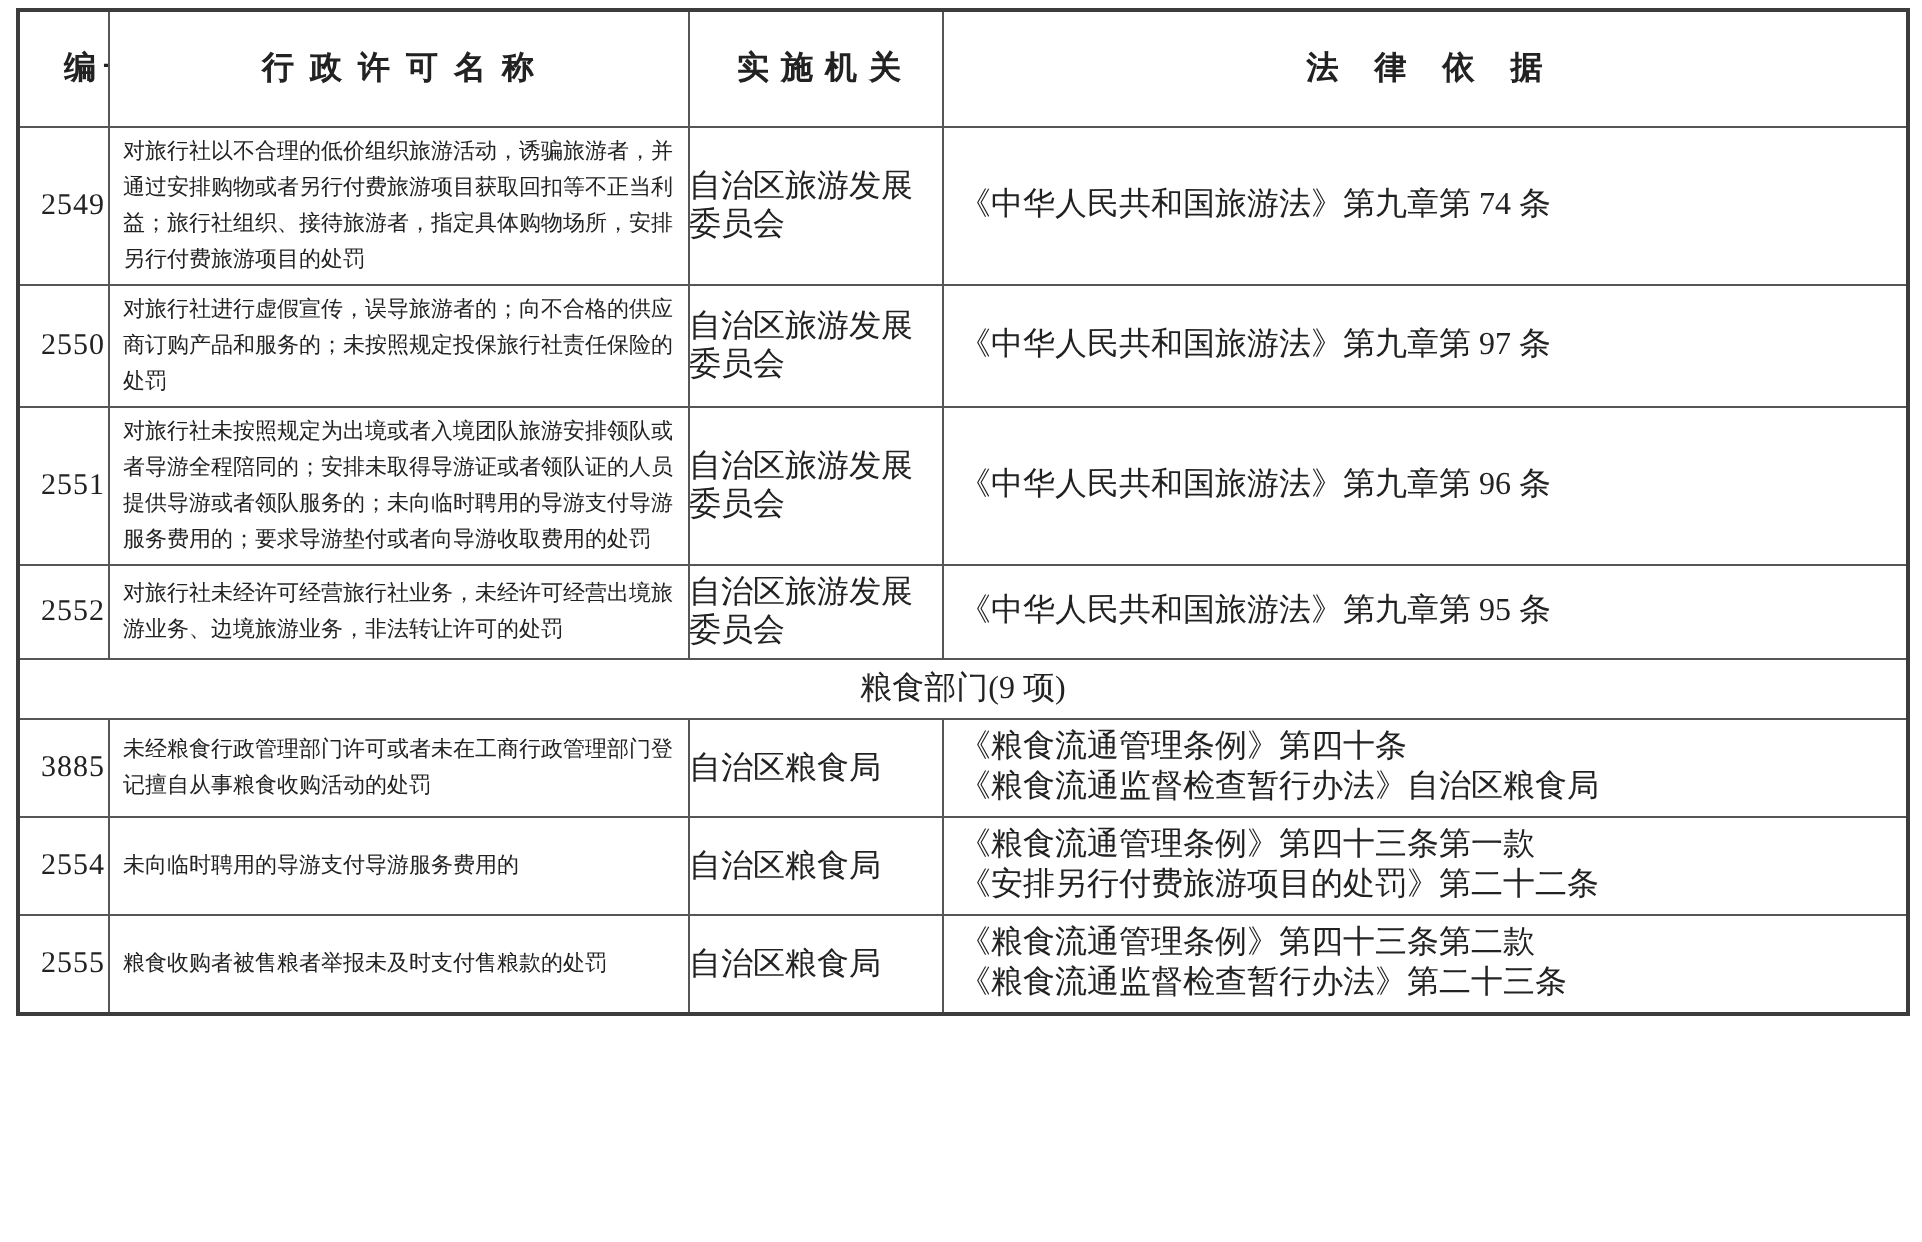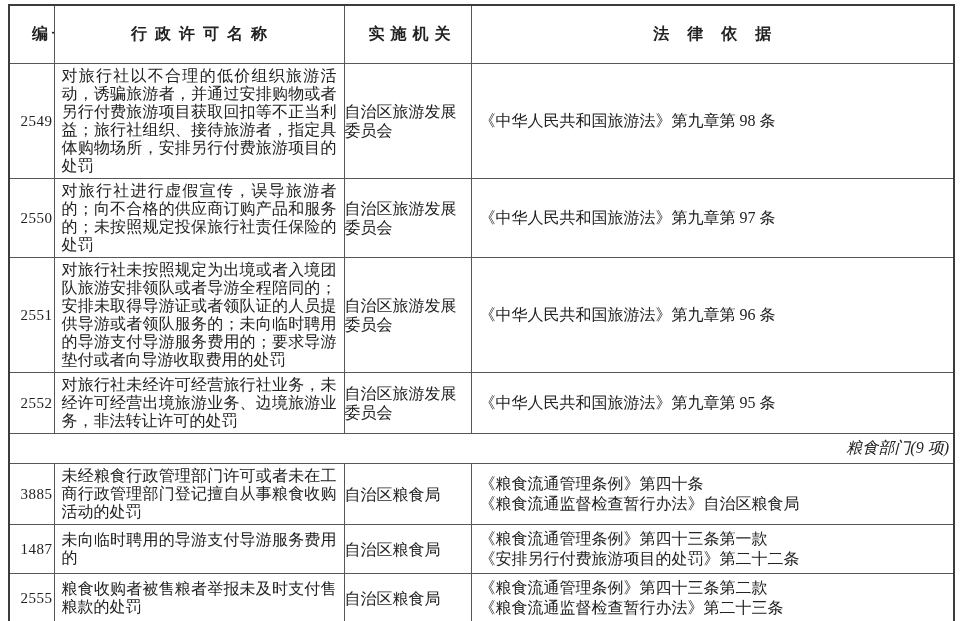--- a/index.html
+++ b/index.html
@@ -44,21 +44,21 @@
   .hdr-id     { letter-spacing: 4px;  text-indent: 4px; }
   .hdr-name   { letter-spacing: 8px;  text-indent: 8px; }
   .hdr-agency { letter-spacing: 6px;  text-indent: 6px; }
   .hdr-legal  { letter-spacing: 18px; text-indent: 18px; }
   .cell-id {
     text-align: right;
     font-size: 15px;
     letter-spacing: 0.5px;
   }
   .cell-name {
-    font-size: 16px;
+    font-size: 11px;
     line-height: 18px;
     padding: 3px 7px;
     text-align: justify;
     text-justify: inter-character;
   }
   .cell-agency {
     font-size: 16px;
     line-height: 19px;
     padding: 4px 0;
     text-align: left;
@@ -67,22 +67,21 @@
     font-size: 16px;
     line-height: 20px;
     padding: 4px 8px;
     text-align: left;
   }
   .legal-line { white-space: normal; }
   .row-section td {
     font-size: 16px;
     height: 28px;
     padding: 4px 4px;
-    text-align: right;
-    font-style: italic;
+    text-align: center;
   }
 </style>
 </head>
 <body>
 
 <div class="page">
   <table class="permits-table">
     <colgroup>
       <col style="width:45px">
       <col style="width:290px">
@@ -96,21 +95,21 @@
         <th class="hdr-agency">实施机关</th>
         <th class="hdr-legal">法律依据</th>
       </tr>
     </thead>
     <tbody id="tbody">
   <tr>
     <td class="cell-id">2549</td>
     <td class="cell-name">对旅行社以不合理的低价组织旅游活动，诱骗旅游者，并通过安排购物或者另行付费旅游项目获取回扣等不正当利益；旅行社组织、接待旅游者，指定具体购物场所，安排另行付费旅游项目的处罚</td>
     <td class="cell-agency">自治区旅游发展委员会</td>
     <td class="cell-legal">
-            <div class="legal-line">《中华人民共和国旅游法》第九章第 98 条</div>
+            <div class="legal-line">《中华人民共和国旅游法》第九章第 74 条</div>
           </td>
   </tr>
 
   <tr>
     <td class="cell-id">2550</td>
     <td class="cell-name">对旅行社进行虚假宣传，误导旅游者的；向不合格的供应商订购产品和服务的；未按照规定投保旅行社责任保险的处罚</td>
     <td class="cell-agency">自治区旅游发展委员会</td>
     <td class="cell-legal">
             <div class="legal-line">《中华人民共和国旅游法》第九章第 97 条</div>
           </td>
@@ -142,21 +141,21 @@
     <td class="cell-id">3885</td>
     <td class="cell-name">未经粮食行政管理部门许可或者未在工商行政管理部门登记擅自从事粮食收购活动的处罚</td>
     <td class="cell-agency">自治区粮食局</td>
     <td class="cell-legal">
             <div class="legal-line">《粮食流通管理条例》第四十条</div>
             <div class="legal-line">《粮食流通监督检查暂行办法》自治区粮食局</div>
           </td>
   </tr>
 
   <tr>
-    <td class="cell-id">1487</td>
+    <td class="cell-id">2554</td>
     <td class="cell-name">未向临时聘用的导游支付导游服务费用的</td>
     <td class="cell-agency">自治区粮食局</td>
     <td class="cell-legal">
             <div class="legal-line">《粮食流通管理条例》第四十三条第一款</div>
             <div class="legal-line">《安排另行付费旅游项目的处罚》第二十二条</div>
           </td>
   </tr>
 
   <tr>
     <td class="cell-id">2555</td>

